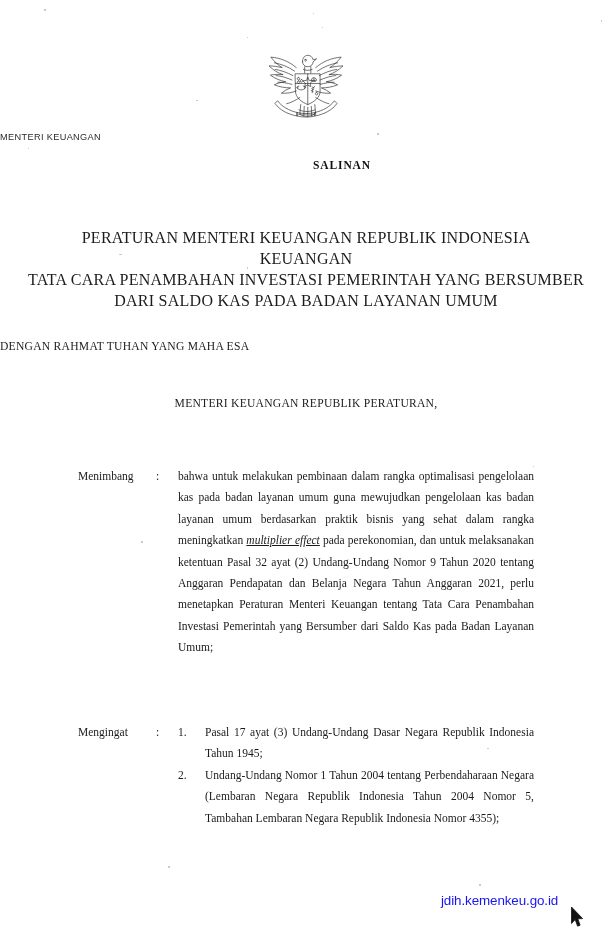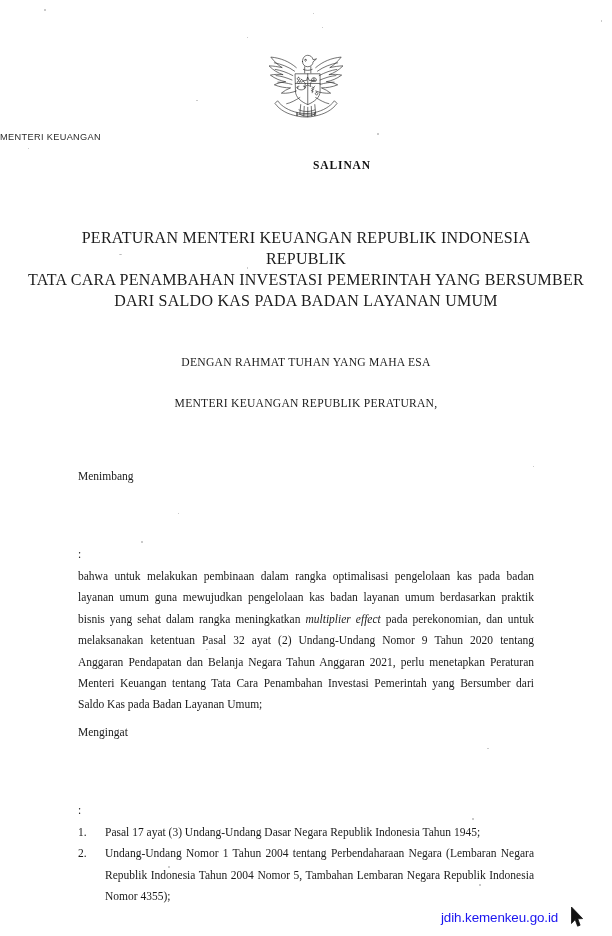--- a/index.html
+++ b/index.html
@@ -68,72 +68,70 @@
     text-align: center;
     font-size: 16px;
     line-height: 21px;
     letter-spacing: 0.25px;
     color: #1c1c1c;
   }
   .titleblock div { white-space: nowrap; }
 
   .invocation {
     position: absolute;
-    top: 356px;
+    top: 340px;
+    left: 0;
+    width: 612px;
+    font-size: 11.6px;
+    letter-spacing: 0.25px;
+    color: #1c1c1c;
+  }
+  .minister-line {
+    position: absolute;
+    top: 397px;
     left: 0;
     width: 612px;
     text-align: center;
     font-size: 11.6px;
     letter-spacing: 0.25px;
     color: #1c1c1c;
   }
-  .minister-line {
-    position: absolute;
-    top: 397px;
-    left: 0;
-    width: 612px;
-    text-align: center;
-    font-size: 11.6px;
-    letter-spacing: 0.25px;
-    color: #1c1c1c;
-  }
 
   
   .clause {
     position: absolute;
     left: 78px;
     width: 456px;
     font-size: 11.5px;
     line-height: 21.4px;
   }
   .clause-row {
     display: flex;
     align-items: flex-start;
-    flex-direction: column;
   }
   .clause-label {
     width: 78px;
     flex: 0 0 78px;
     white-space: nowrap;
   }
   .clause-colon {
     width: 22px;
     flex: 0 0 22px;
   }
   .clause-body {
     flex: 1 1 auto;
     text-align: justify;
     text-justify: inter-word;
   }
   .clause-body p {
     margin: 0;
     text-align: justify;
   }
   .clause-body p:last-child { text-align: justify; }
-  .ital { font-style: italic; }
+  .ital { font-style: italic; text-decoration: underline; }
 
   
   .numlist {
     flex: 1 1 auto;
   }
   .numitem {
     display: flex;
     align-items: flex-start;
   }
   .numitem .num {
@@ -152,21 +150,20 @@
   
   .watermark {
     position: absolute;
     top: 893px;
     left: 441px;
     font-family: "Liberation Sans", "DejaVu Sans", sans-serif;
     font-size: 13.4px;
     color: #1a14f0;
     letter-spacing: -0.1px;
     white-space: nowrap;
-    margin-top: 17px;
   }
   .cursor {
     position: absolute;
     top: 906px;
     left: 570px;
     width: 14px;
     height: 22px;
   }
 
   
@@ -249,21 +246,21 @@
     </svg>
   </div>
 
   <div class="ministry">
     <div>MENTERI KEUANGAN</div>
   </div>
   <div class="salinan">SALINAN</div>
 
   <div class="titleblock">
     <div>PERATURAN MENTERI KEUANGAN REPUBLIK INDONESIA</div>
-    <div>REPUBLIK</div>
+    <div>KEUANGAN</div>
     <div>TATA CARA PENAMBAHAN INVESTASI PEMERINTAH YANG BERSUMBER</div>
     <div>DARI SALDO KAS PADA BADAN LAYANAN UMUM</div>
   </div>
 
   <div class="invocation">DENGAN RAHMAT TUHAN YANG MAHA ESA</div>
   <div class="minister-line">MENTERI KEUANGAN REPUBLIK PERATURAN,</div>
 
   <div class="clause" style="top:466px;">
     <div class="clause-row">
       <div class="clause-label">Menimbang</div>

